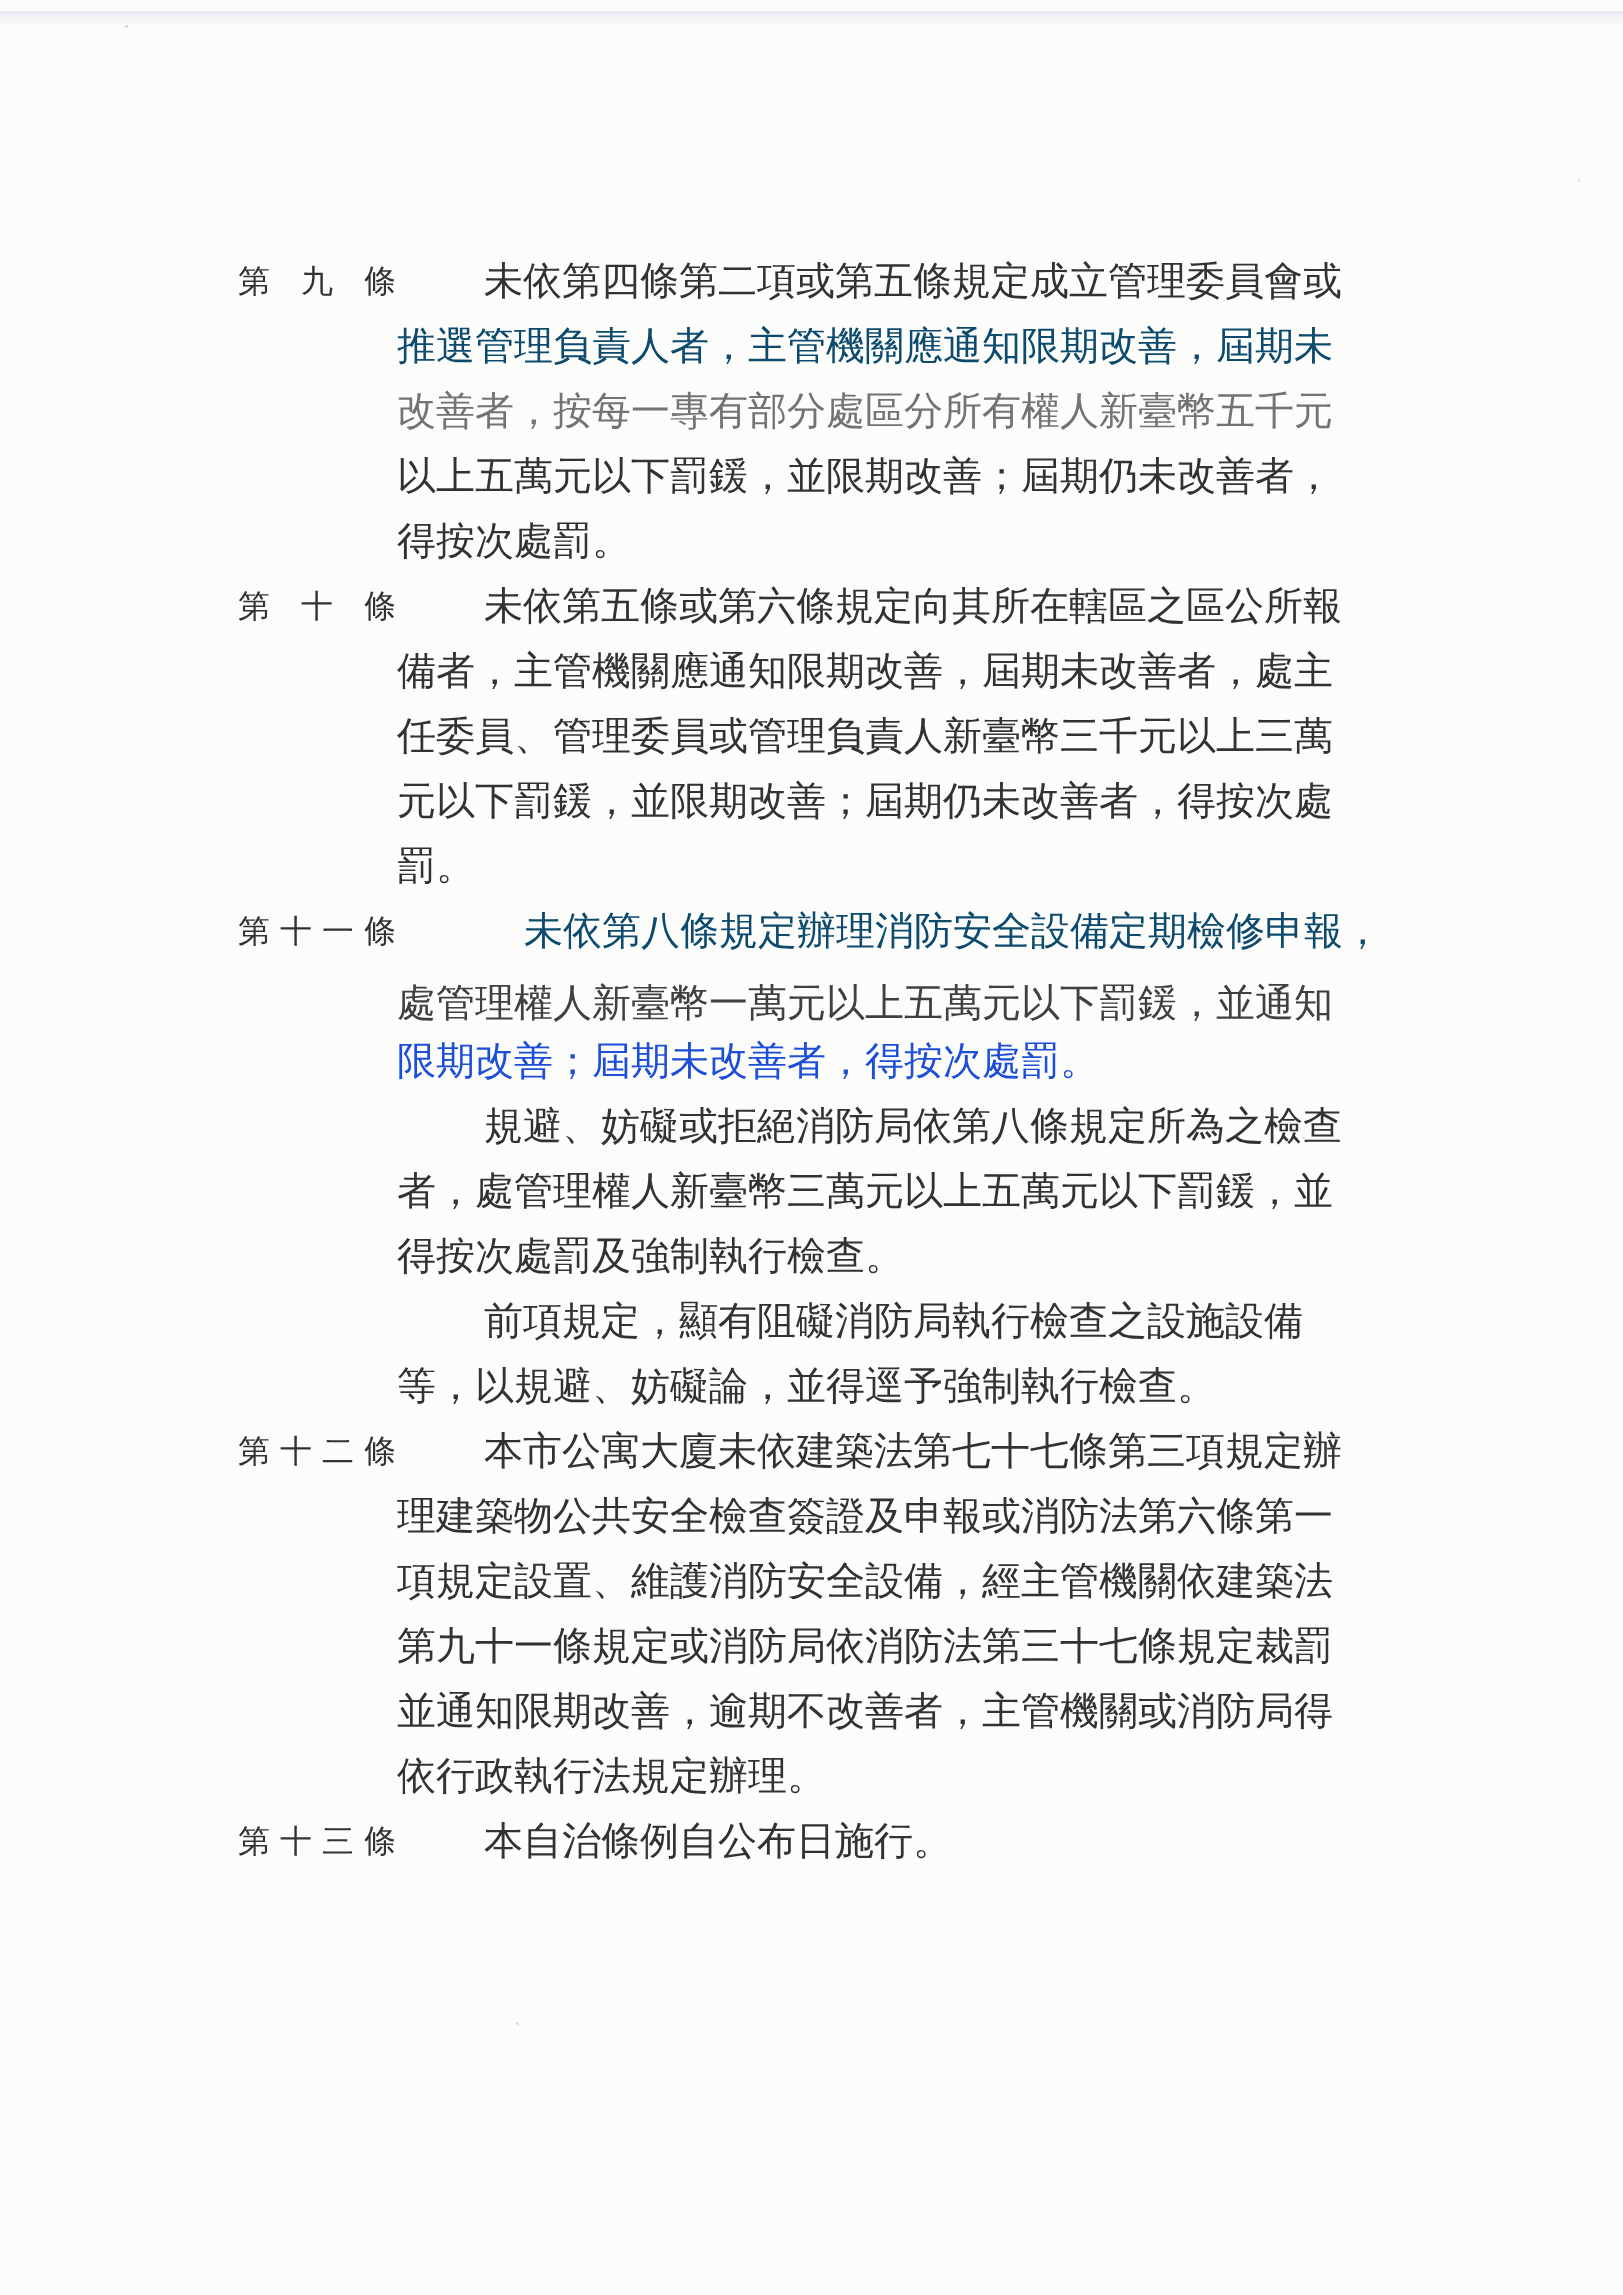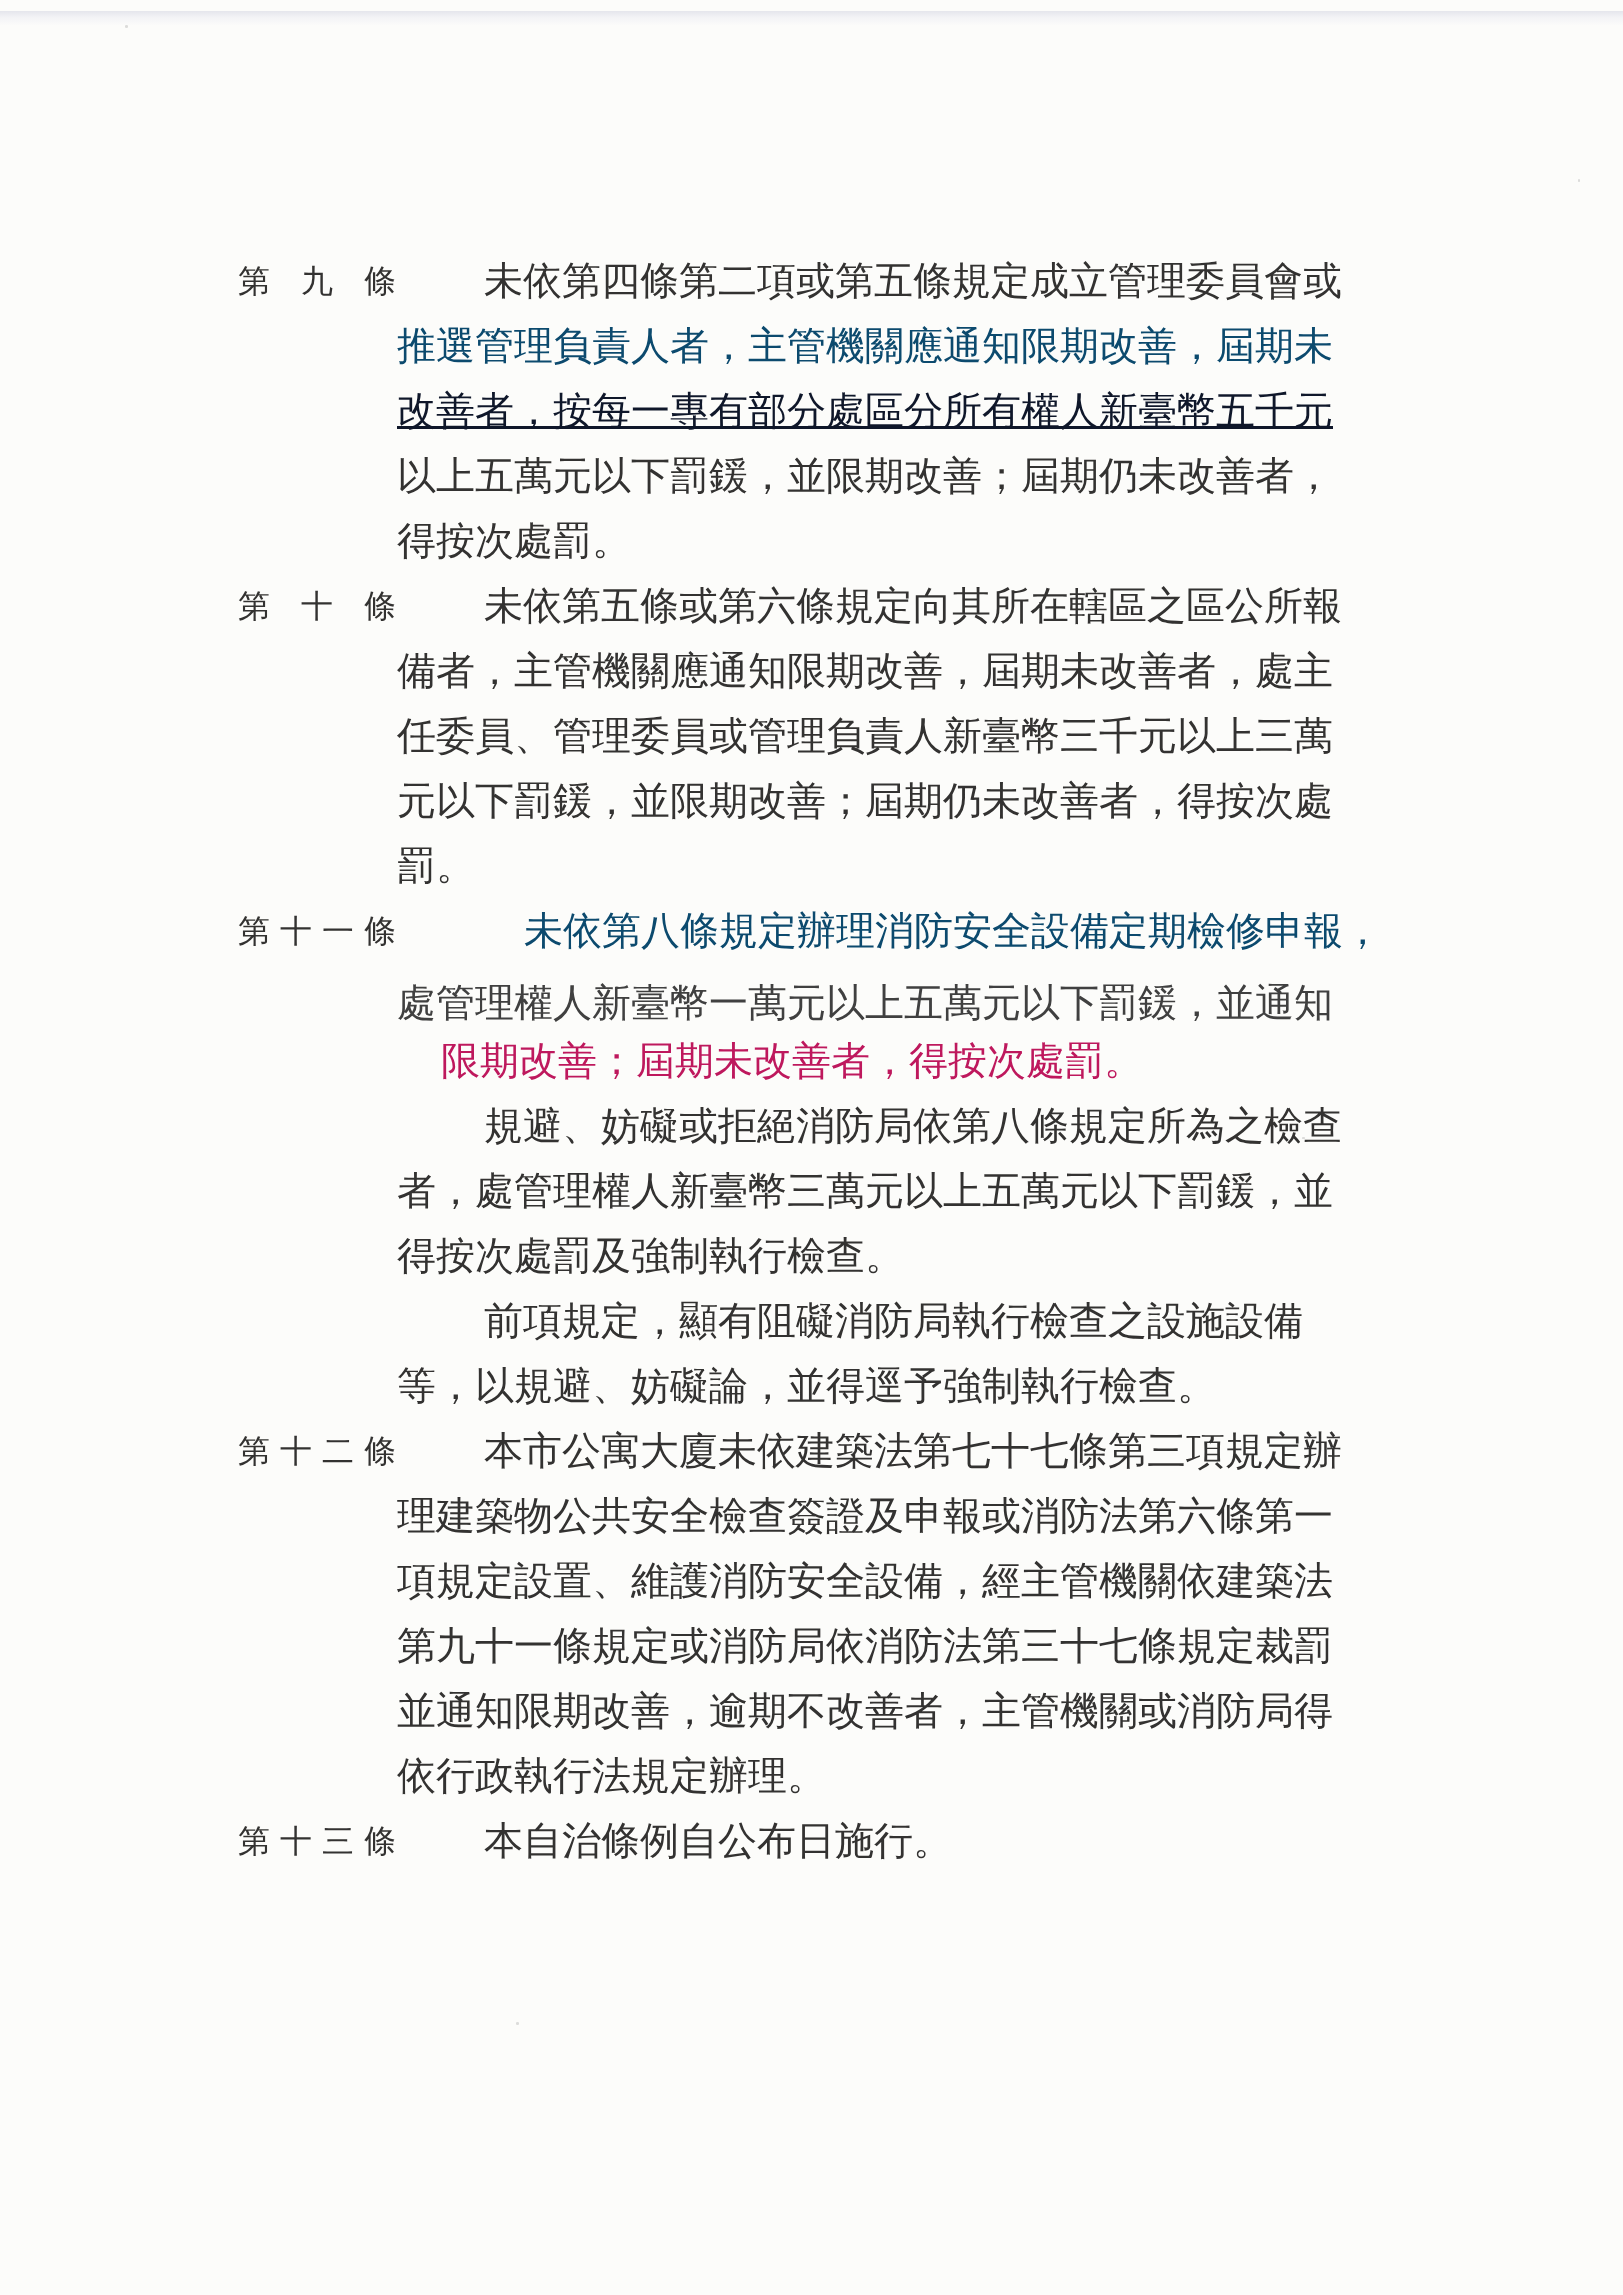--- a/index.html
+++ b/index.html
@@ -61,21 +61,21 @@
   <div class="speck s5"></div>
   <div class="doc" id="doc">
       <div class="line">
         <span class="article-label" style="color: rgb(51, 50, 49);">第九條</span>
         <span class="text first" style="color: rgb(51, 50, 49);">未依第四條第二項或第五條規定成立管理委員會或</span>
       </div>
       <div class="line">
         <span class="text cont" style="color: #0c4a6e; text-align: right;">推選管理負責人者，主管機關應通知限期改善，屆期未</span>
       </div>
       <div class="line">
-        <span class="text cont" style="color: #0f172a; text-decoration: underline;">改善者，按每一專有部分處區分所有權人新臺幣五千元</span>
+        <span class="text cont" style="color: #737373;">改善者，按每一專有部分處區分所有權人新臺幣五千元</span>
       </div>
       <div class="line">
         <span class="text cont" style="color: rgb(51, 50, 49);">以上五萬元以下罰鍰，並限期改善；屆期仍未改善者，</span>
       </div>
       <div class="line">
         <span class="text cont" style="color: rgb(51, 50, 49);">得按次處罰。</span>
       </div>
       <div class="line">
         <span class="article-label" style="color: rgb(51, 50, 49);">第十條</span>
         <span class="text first" style="color: rgb(51, 50, 49);">未依第五條或第六條規定向其所在轄區之區公所報</span>
@@ -93,21 +93,21 @@
         <span class="text cont" style="color: rgb(51, 50, 49);">罰。</span>
       </div>
       <div class="line">
         <span class="article-label" style="color: rgb(51, 50, 49);">第十一條</span>
         <span class="text first" style="color: #0c4a6e; margin-left: 40px;">未依第八條規定辦理消防安全設備定期檢修申報，</span>
       </div>
       <div class="line">
         <span class="text cont" style="color: #404040; margin-top: 7px;">處管理權人新臺幣一萬元以上五萬元以下罰鍰，並通知</span>
       </div>
       <div class="line">
-        <span class="text cont" style="color: #be185d; margin-left: 44px;">限期改善；屆期未改善者，得按次處罰。</span>
+        <span class="text cont" style="color: #1d4ed8;">限期改善；屆期未改善者，得按次處罰。</span>
       </div>
       <div class="line">
         <span class="text first" style="color: rgb(51, 50, 49);">規避、妨礙或拒絕消防局依第八條規定所為之檢查</span>
       </div>
       <div class="line">
         <span class="text cont" style="color: rgb(51, 50, 49);">者，處管理權人新臺幣三萬元以上五萬元以下罰鍰，並</span>
       </div>
       <div class="line">
         <span class="text cont" style="color: rgb(51, 50, 49);">得按次處罰及強制執行檢查。</span>
       </div>

